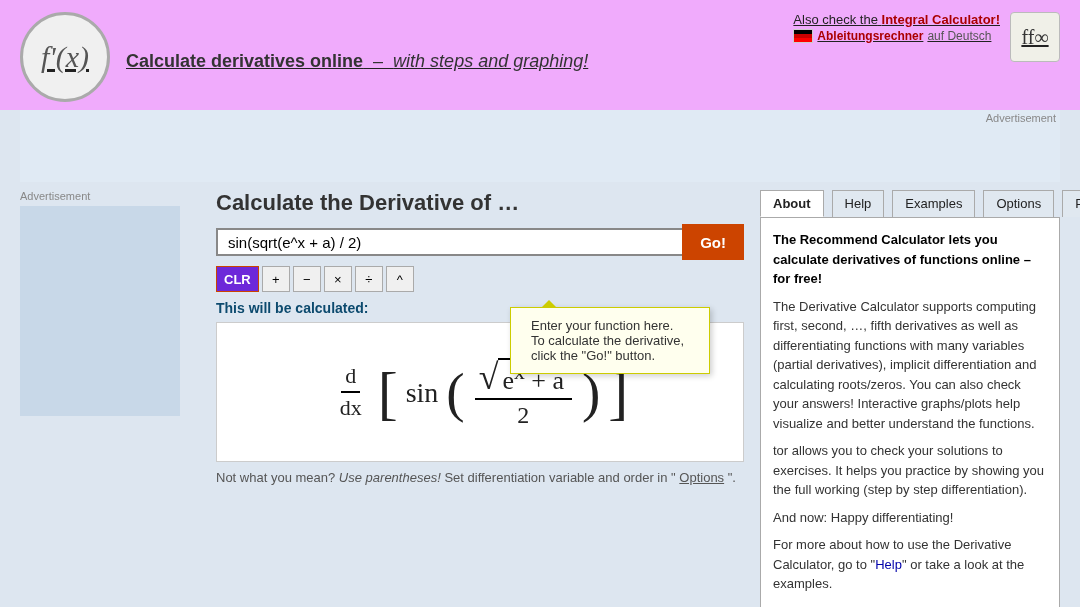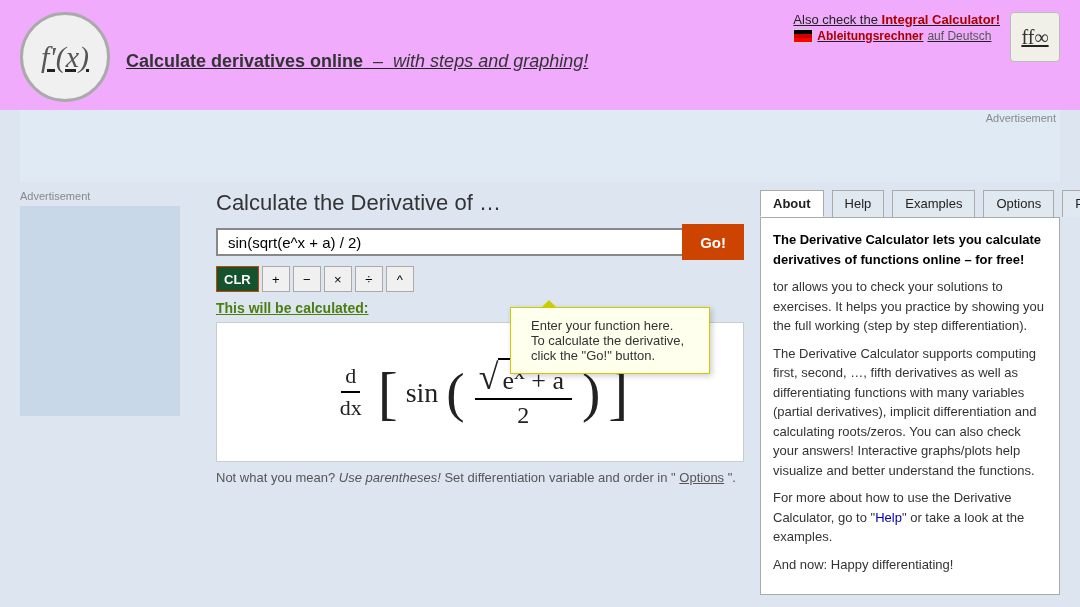--- a/index.html
+++ b/index.html
@@ -130,21 +130,21 @@
     }
 
     
     .calculator-section {
       flex: 1;
     }
     .calc-title {
       font-size: 22px;
       color: #333;
       margin-bottom: 8px;
-      font-weight: normal;
+      font-weight: bold;
     }
     .input-row {
       display: flex;
       align-items: center;
       gap: 0;
       margin-bottom: 6px;
     }
     .func-input {
       flex: 1;
       padding: 6px 10px;
@@ -174,31 +174,30 @@
     .tool-btn {
       background: #f0f0f0;
       border: 1px solid #aaa;
       padding: 2px 7px;
       font-size: 13px;
       cursor: pointer;
       height: 26px;
       min-width: 28px;
     }
     .tool-btn.clr {
-      background: #14532d;
+      background: #6d28d9;
       color: white;
       font-weight: bold;
       border-color: #cc4400;
     }
     .will-calc-label {
       font-size: 14px;
-      color: #4d7c0f;
+      color: #0c4a6e;
       margin-bottom: 6px;
       font-weight: bold;
-      text-decoration: underline;
     }
     .math-display {
       background: white;
       border: 1px solid #ccc;
       padding: 20px;
       min-height: 140px;
       display: flex;
       align-items: center;
       justify-content: center;
       margin-bottom: 8px;
@@ -496,29 +495,29 @@
 
     <div class="tab-bar">
       <div class="tab active">About</div>
       <div class="tab">Help</div>
       <div class="tab">Examples</div>
       <div class="tab">Options</div>
       <div class="tab">Practice</div>
     </div>
 
     <div class="tab-content">
-      <h3>The Derivative Calculator lets you calculate derivatives of functions online – for free!</h3>
+      <h3>The Recommend Calculator lets you calculate derivatives of functions online – for free!</h3>
+      <p>The Derivative Calculator supports computing first, second, …, fifth derivatives as well as differentiating functions with many variables (partial derivatives), implicit differentiation and calculating roots/zeros. You can also check your answers! Interactive graphs/plots help visualize and better understand the functions.</p>
       <p>
         <span>tor allows you to check your solutions to exercises. It helps you practice by showing you the full working (step by step differentiation).</span>
       </p>
-      <p>The Derivative Calculator supports computing first, second, …, fifth derivatives as well as differentiating functions with many variables (partial derivatives), implicit differentiation and calculating roots/zeros. You can also check your answers! Interactive graphs/plots help visualize and better understand the functions.</p>
+      <p>And now: Happy differentiating!</p>
       <p>
         For more about how to use the Derivative Calculator, go to "<a href="#">Help</a>" or take a look at the examples.
       </p>
-      <p>And now: Happy differentiating!</p>
     </div>
   </div>
 
 </div>
 
 <div class="tooltip-box">
   <div class="tooltip-arrow"></div>
   <span>Enter your function here. To calculate the derivative, click the "Go!" button.</span>
 </div>
 

